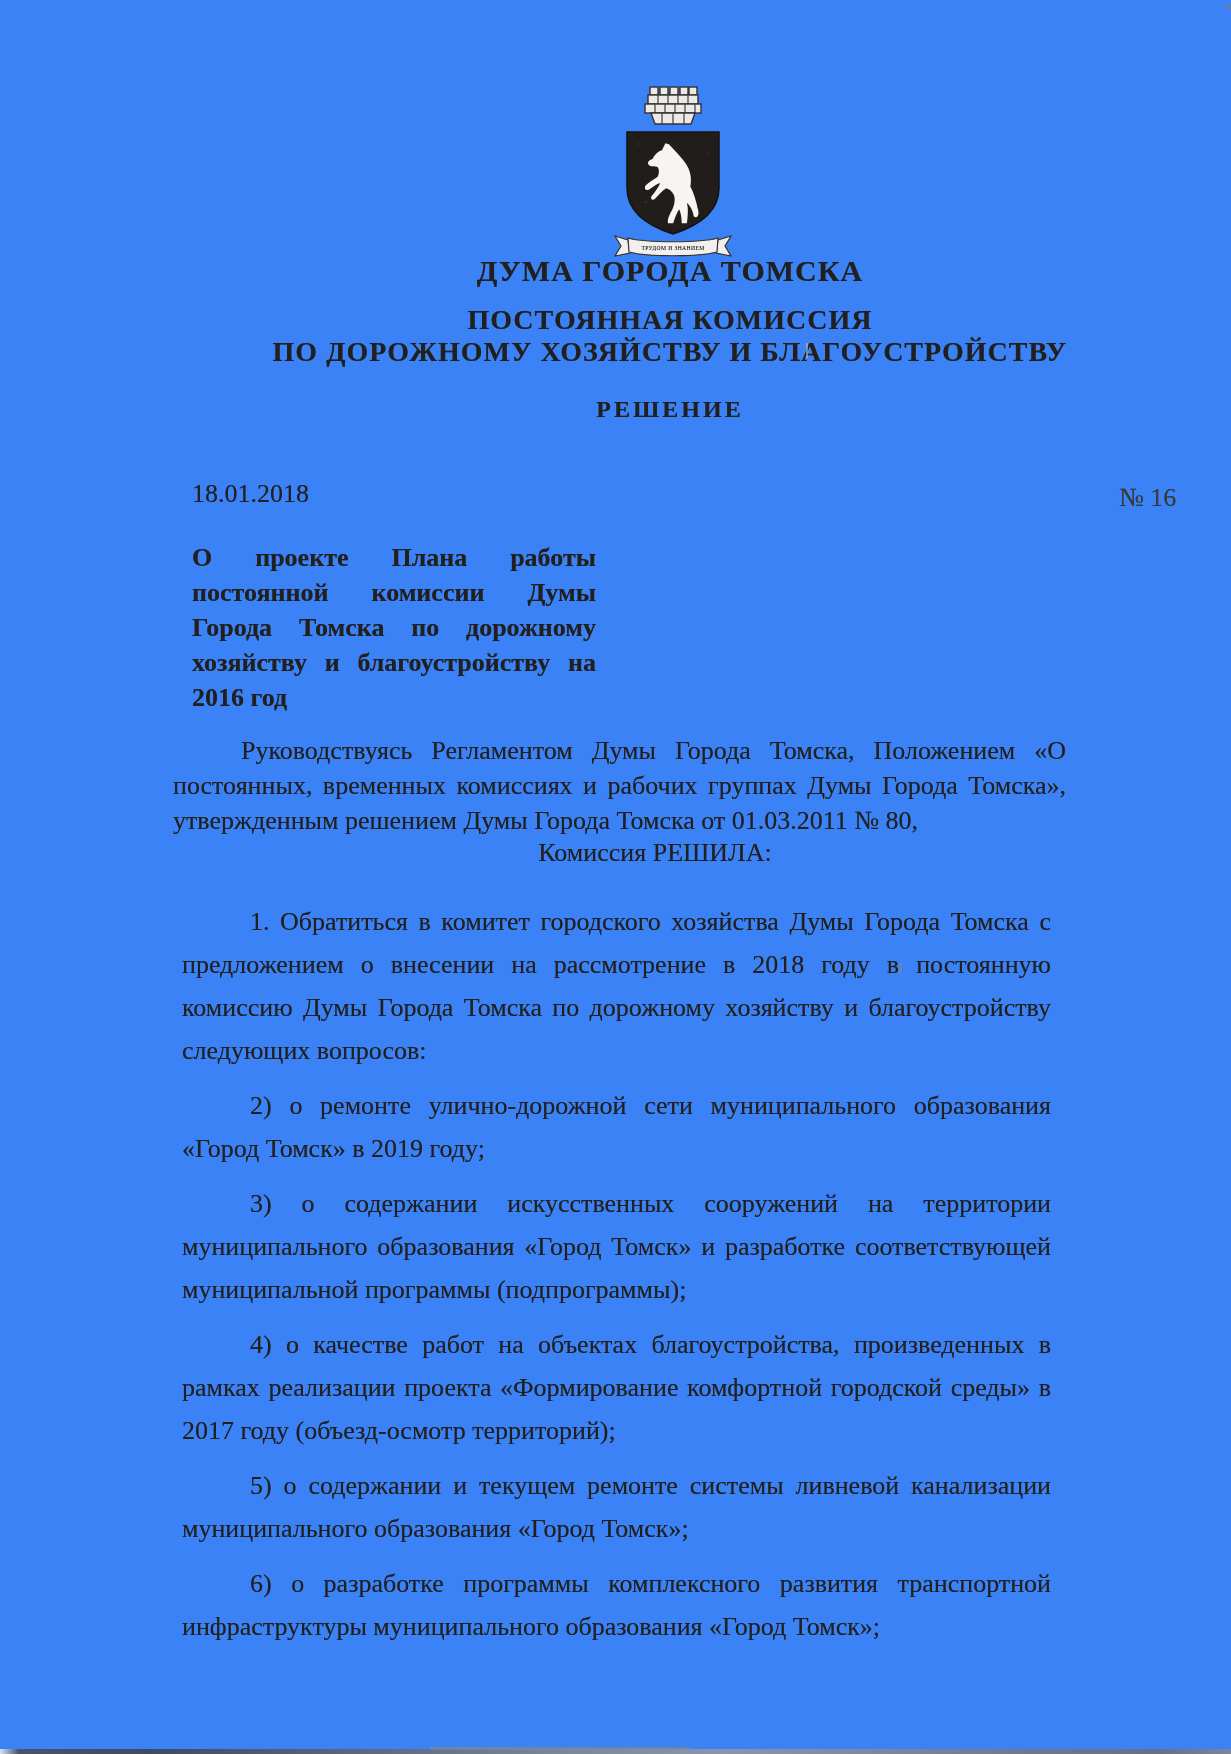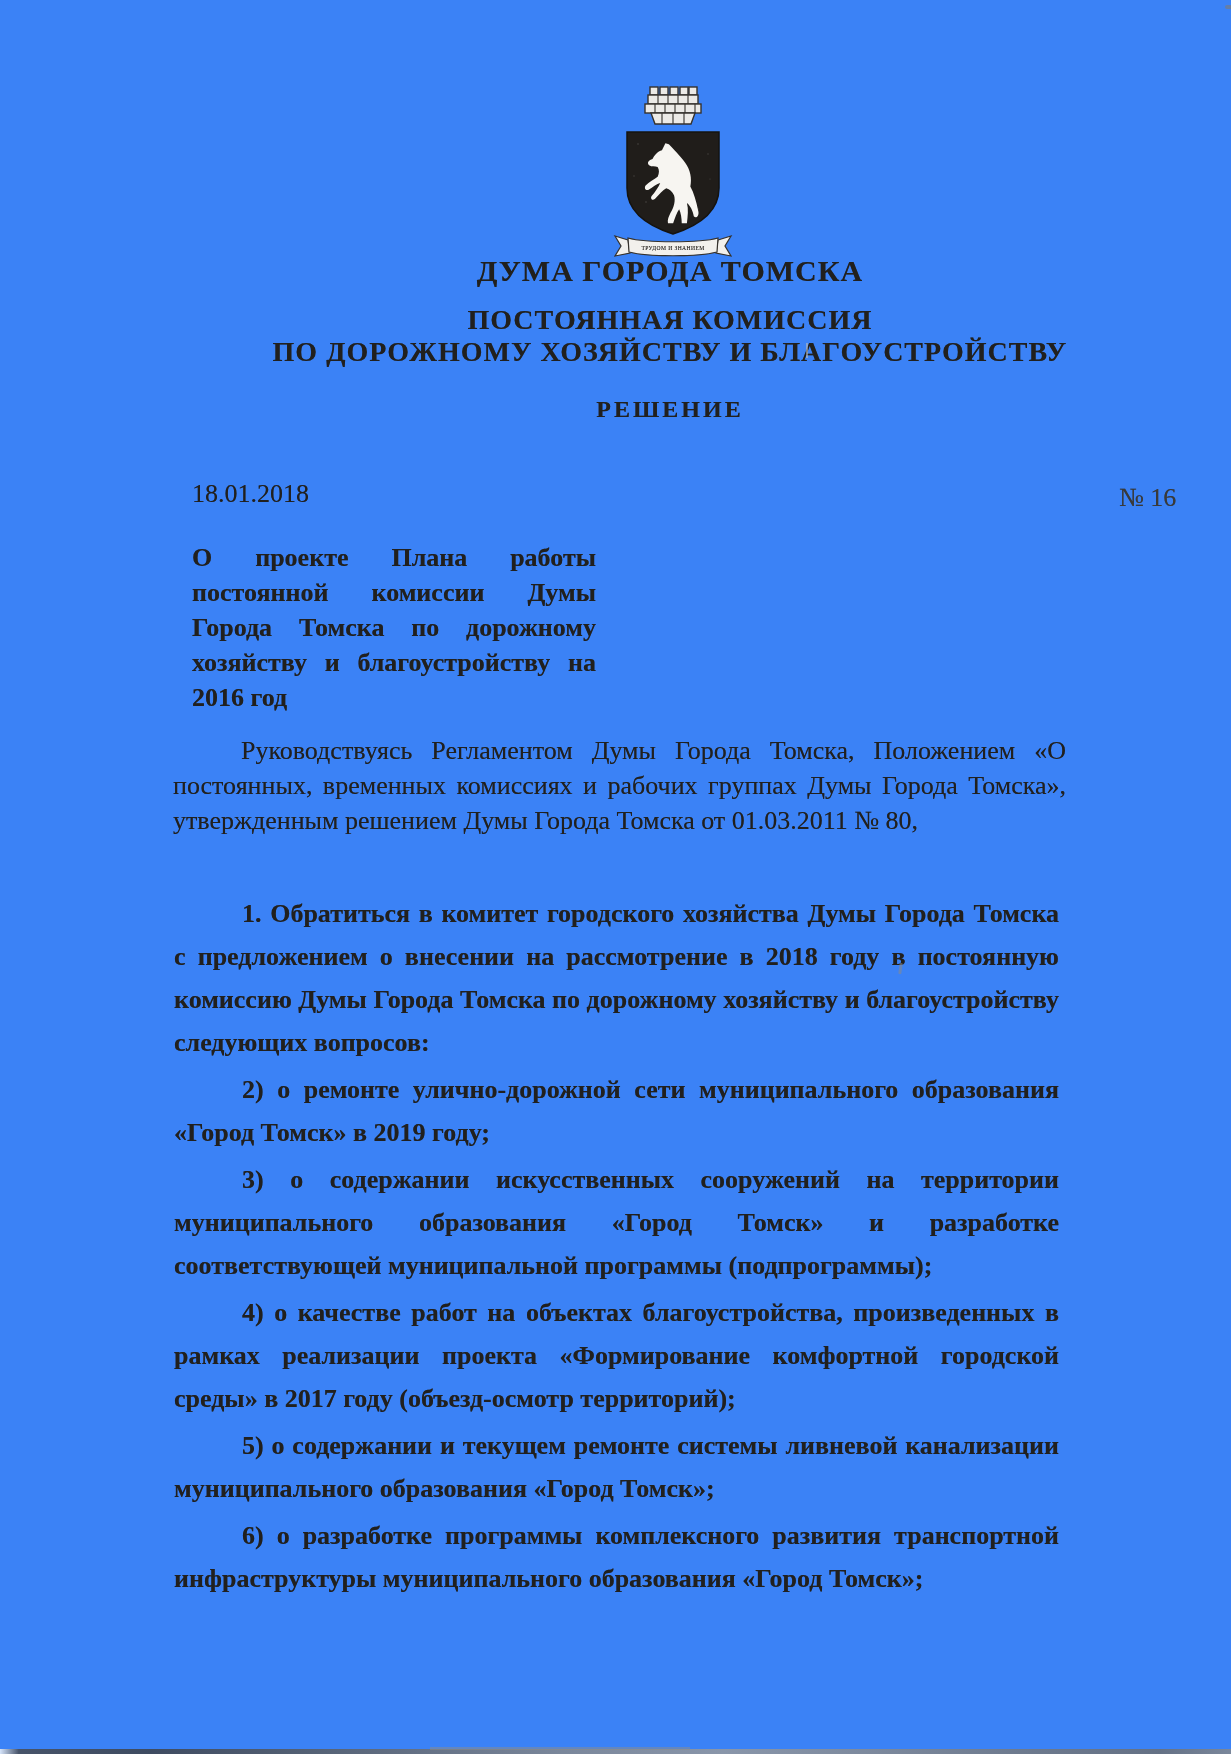--- a/index.html
+++ b/index.html
@@ -42,21 +42,21 @@
   .resolved{
     position:absolute;left:80px;top:838px;width:1150px;
     font-size:26px;text-align:center;
   }
   
   .operative{
     position:absolute;left:170px;top:888px;width:893px;
     font-size:26px;line-height:43px;
     text-align:justify;text-align-last:left;
   }
-  .operative p{margin:4px;text-indent:68px;font-weight:bold;}
+  .operative p{margin:12px;text-indent:68px;}
   
   .corner-dash{position:absolute;top:5px;right:7px;width:15px;height:4px;background:#7d7d7b;border-radius:2px;opacity:.65;}
   .mid-tick{position:absolute;left:806px;top:343px;width:2px;height:15px;background:#bdbcba;opacity:.6;}
   .quote-tick{position:absolute;left:899px;top:963px;width:3px;height:11px;background:#8a8a88;transform:rotate(8deg);opacity:.55;border-radius:1px;}
   .bottom-edge{
     position:absolute;left:0;bottom:0;width:100%;height:5px;opacity:.8;
     background:linear-gradient(90deg,
       #fdfdfc 0%,#4a4846 1.5%,#3f3e3c 12%,#55534f 22%,#6b6965 32%,
       #8a8884 45%,#9d9b97 58%,#8d8b87 70%,#7a7874 82%,#6f6d69 93%,#918f8b 100%);
   }
@@ -117,20 +117,21 @@
   </div>
   <div class="header-center doc-type">РЕШЕНИЕ</div>
 
   <div class="doc-date">18.01.2018</div>
   <div class="doc-number">№ 16</div>
 
   <div class="subject">О проекте Плана работы постоянной комиссии Думы Города Томска по дорожному хозяйству и благоустройству на 2016 год</div>
 
   <div class="preamble">Руководствуясь Регламентом Думы Города Томска, Положением «О постоянных, временных комиссиях и рабочих группах Думы Города Томска», утвержденным решением Думы Города Томска от 01.03.2011 № 80,</div>
 
+  <div class="resolved">Комиссия РЕШИЛА:</div>
 
   <div class="operative">
     <p>1. Обратиться в комитет городского хозяйства Думы Города Томска с предложением о внесении на рассмотрение в 2018 году в постоянную комиссию Думы Города Томска по дорожному хозяйству и благоустройству следующих вопросов:</p>
     <p>2) о ремонте улично-дорожной сети муниципального образования «Город Томск» в 2019 году;</p>
     <p>3) о содержании искусственных сооружений на территории муниципального образования «Город Томск» и разработке соответствующей муниципальной программы (подпрограммы);</p>
     <p>4) о качестве работ на объектах благоустройства, произведенных в рамках реализации проекта «Формирование комфортной городской среды» в 2017 году (объезд-осмотр территорий);</p>
     <p>5) о содержании и текущем ремонте системы ливневой канализации муниципального образования «Город Томск»;</p>
     <p>6) о разработке программы комплексного развития транспортной инфраструктуры муниципального образования «Город Томск»;</p>
   </div>
 

